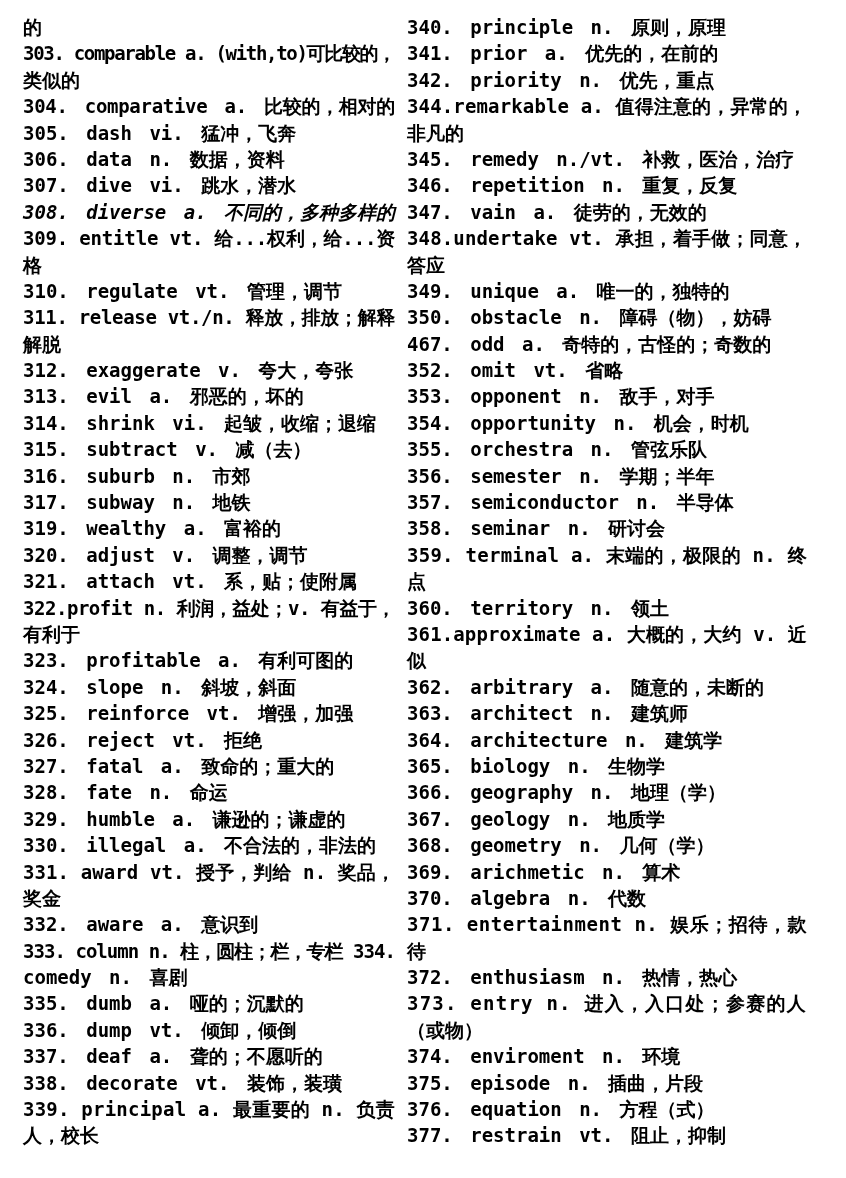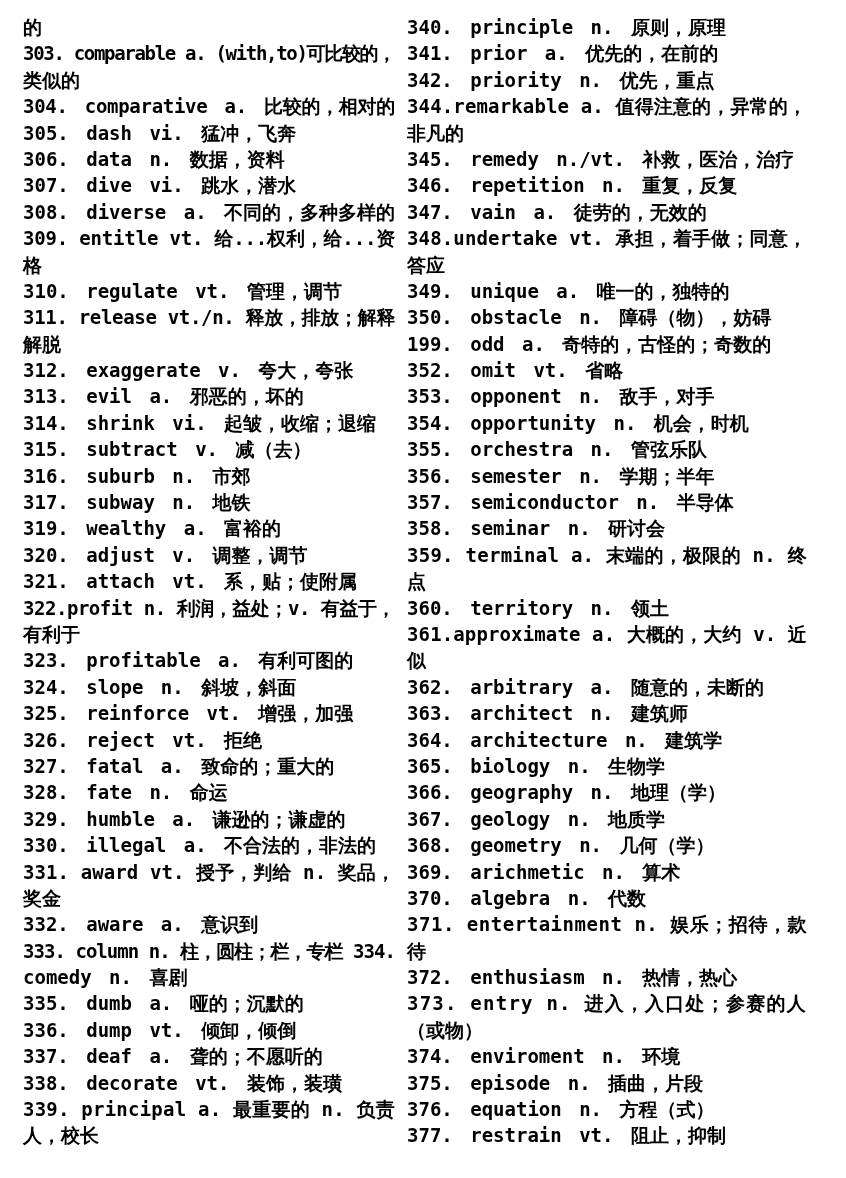--- a/index.html
+++ b/index.html
@@ -39,21 +39,21 @@
 
 <div class="page">
   <div class="col col-left">
       <div class="line"><span style="letter-spacing: 0px;">的</span></div>
       <div class="line full"><span style="letter-spacing: -1.31203px;">303. comparable a. (with,to)可比较的，</span></div>
       <div class="line"><span style="letter-spacing: 0px;">类似的</span></div>
       <div class="line"><span style="letter-spacing: -0.288194px;">304. comparative a. 比较的，相对的</span></div>
       <div class="line"><span style="letter-spacing: 0px;">305. dash vi. 猛冲，飞奔</span></div>
       <div class="line"><span style="letter-spacing: 0px;">306. data n. 数据，资料</span></div>
       <div class="line"><span style="letter-spacing: 0px;">307. dive vi. 跳水，潜水</span></div>
-      <div class="line"><span style="letter-spacing: -0.00125px;">308. diverse a. 不同的，多种多样的</span></div>
+      <div class="line"><span style="letter-spacing: -0.00125px; font-style: italic;">308. diverse a. 不同的，多种多样的</span></div>
       <div class="line full"><span style="letter-spacing: -0.176185px;">309. entitle vt. 给...权利，给...资</span></div>
       <div class="line"><span style="letter-spacing: 0px;">格</span></div>
       <div class="line"><span style="letter-spacing: 0px;">310. regulate vt. 管理，调节</span></div>
       <div class="line full"><span style="letter-spacing: -0.313616px;">311. release vt./n. 释放，排放；解释</span></div>
       <div class="line"><span style="letter-spacing: 0px;">解脱</span></div>
       <div class="line"><span style="letter-spacing: 0px;">312. exaggerate v. 夸大，夸张</span></div>
       <div class="line"><span style="letter-spacing: 0px;">313. evil a. 邪恶的，坏的</span></div>
       <div class="line"><span style="letter-spacing: 0px;">314. shrink vi. 起皱，收缩；退缩</span></div>
       <div class="line"><span style="letter-spacing: 0px;">315. subtract v. 减（去）</span></div>
       <div class="line"><span style="letter-spacing: 0px;">316. suburb n. 市郊</span></div>
@@ -89,21 +89,21 @@
       <div class="line"><span style="letter-spacing: 0px;">342. priority n. 优先，重点</span></div>
       <div class="line full"><span style="letter-spacing: 0.146205px;">344.remarkable a. 值得注意的，异常的，</span></div>
       <div class="line"><span style="letter-spacing: 0px;">非凡的</span></div>
       <div class="line"><span style="letter-spacing: 0px;">345. remedy n./vt. 补救，医治，治疗</span></div>
       <div class="line"><span style="letter-spacing: 0px;">346. repetition n. 重复，反复</span></div>
       <div class="line"><span style="letter-spacing: 0px;">347. vain a. 徒劳的，无效的</span></div>
       <div class="line full"><span style="letter-spacing: 0.146205px;">348.undertake vt. 承担，着手做；同意，</span></div>
       <div class="line"><span style="letter-spacing: 0px;">答应</span></div>
       <div class="line"><span style="letter-spacing: 0px;">349. unique a. 唯一的，独特的</span></div>
       <div class="line"><span style="letter-spacing: 0px;">350. obstacle n. 障碍（物），妨碍</span></div>
-      <div class="line"><span style="letter-spacing: 0px;">199. odd a. 奇特的，古怪的；奇数的</span></div>
+      <div class="line"><span style="letter-spacing: 0px;">467. odd a. 奇特的，古怪的；奇数的</span></div>
       <div class="line"><span style="letter-spacing: 0px;">352. omit vt. 省略</span></div>
       <div class="line"><span style="letter-spacing: 0px;">353. opponent n. 敌手，对手</span></div>
       <div class="line"><span style="letter-spacing: 0px; text-align: right;">354. opportunity n. 机会，时机</span></div>
       <div class="line"><span style="letter-spacing: 0px;">355. orchestra n. 管弦乐队</span></div>
       <div class="line"><span style="letter-spacing: 0px;">356. semester n. 学期；半年</span></div>
       <div class="line"><span style="letter-spacing: 0px;">357. semiconductor n. 半导体</span></div>
       <div class="line"><span style="letter-spacing: 0px;">358. seminar n. 研讨会</span></div>
       <div class="line full"><span style="letter-spacing: 0.268319px;">359. terminal a. 末端的，极限的 n. 终</span></div>
       <div class="line"><span style="letter-spacing: 0px;">点</span></div>
       <div class="line"><span style="letter-spacing: 0px;">360. territory n. 领土</span></div>

